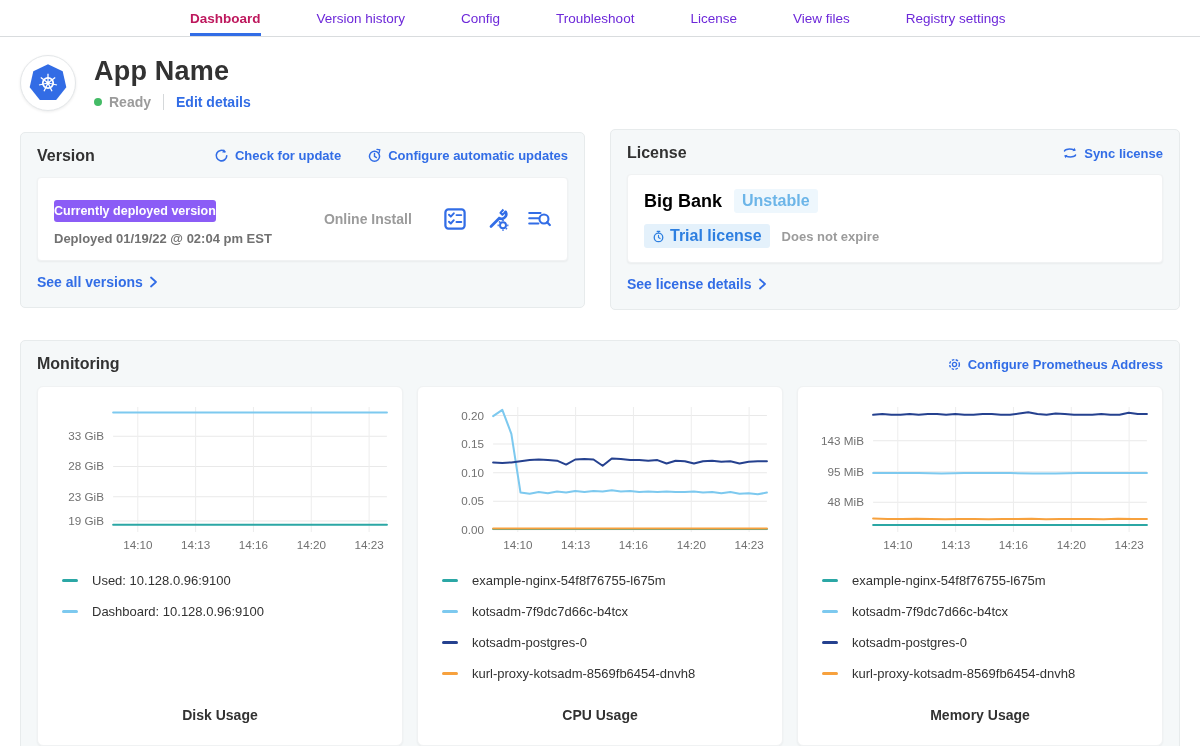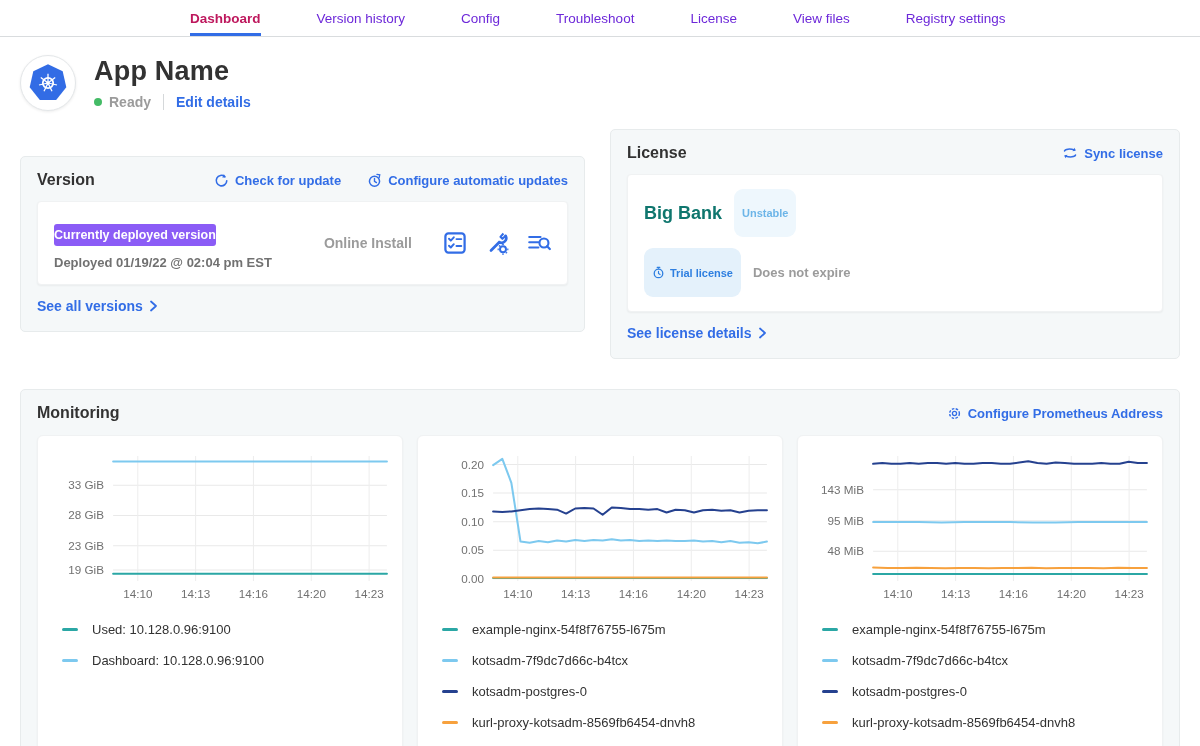--- a/index.html
+++ b/index.html
@@ -38,22 +38,22 @@
   .ver-num { font-size:28px; font-weight:bold; color:#323232; }
   .ver-seq { font-size:14px; color:#9b9b9b; margin-left:10px; }
   .badge-green { display:inline-block; background:#8b5cf6; color:#fff; font-size:12.5px; font-weight:bold; padding:4px 0; border-radius:3px; margin:8px 0 9px 0; }
   .deployed-at { font-size:13px; color:#717171; font-weight:600; }
   .install-type { font-size:14px; color:#9b9b9b; font-weight:bold; margin-left:52px; }
   .ver-icons { margin-left:auto; display:flex; gap:18px; color:#326de6; }
   .ver-icons .icon-btn { cursor:pointer; display:flex; }
   .see-link { margin-top:13px; display:inline-flex; }
 
   .license-name-row { display:flex; align-items:center; gap:12px; }
-  .license-name { font-size:18px; font-weight:bold; color:#0f766e; }
-  .chip { font-size:11px; font-weight:bold; padding:18px 8px; border-radius:9px; display:inline-flex; align-items:center; gap:5px; }
+  .license-name { font-size:18px; font-weight:bold; color:#000000; }
+  .chip { font-size:16px; font-weight:bold; padding:3px 8px; border-radius:3px; display:inline-flex; align-items:center; gap:5px; }
   .chip-unstable { background:#eef7fd; color:#6cb5e8; }
   .chip-trial { background:#e4f1fb; color:#2e7fe0; }
   .license-sub-row { display:flex; align-items:center; gap:12px; margin-top:11px; }
   .expiry { font-size:13px; color:#9b9b9b; font-weight:600; }
 
   
   .monitoring { margin:30px 20px 6px 20px; background:#f5f8f9; border:1px solid #e7ebec; border-radius:5px; padding:14px 16px 16px 16px; }
   .charts-row { display:flex; gap:14px; margin-top:13px; }
   .chart-card { flex:1; background:#fff; border-radius:6px; box-shadow:0 1px 2px rgba(0,0,0,.05); border:1px solid #f0f2f3; padding:12px 10px 10px 10px; display:flex; flex-direction:column; min-height:332px; }
   .chart-svg { width:100%; height:160px; display:block; }

